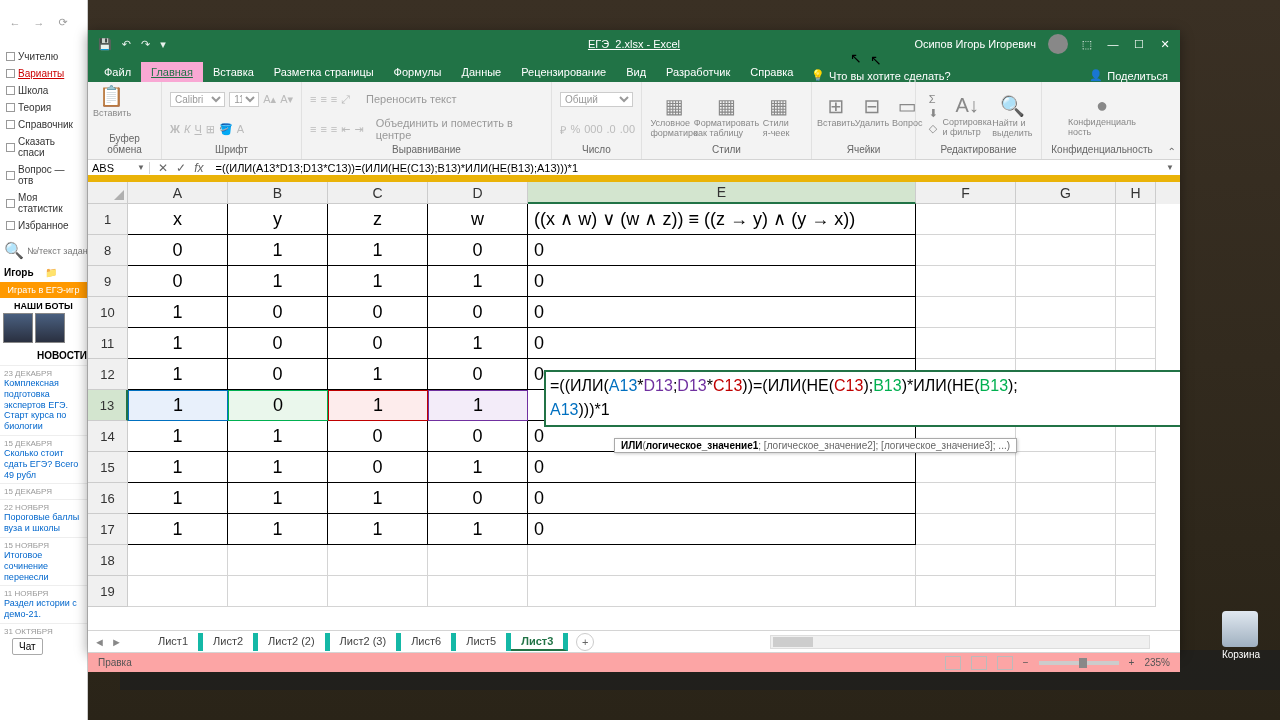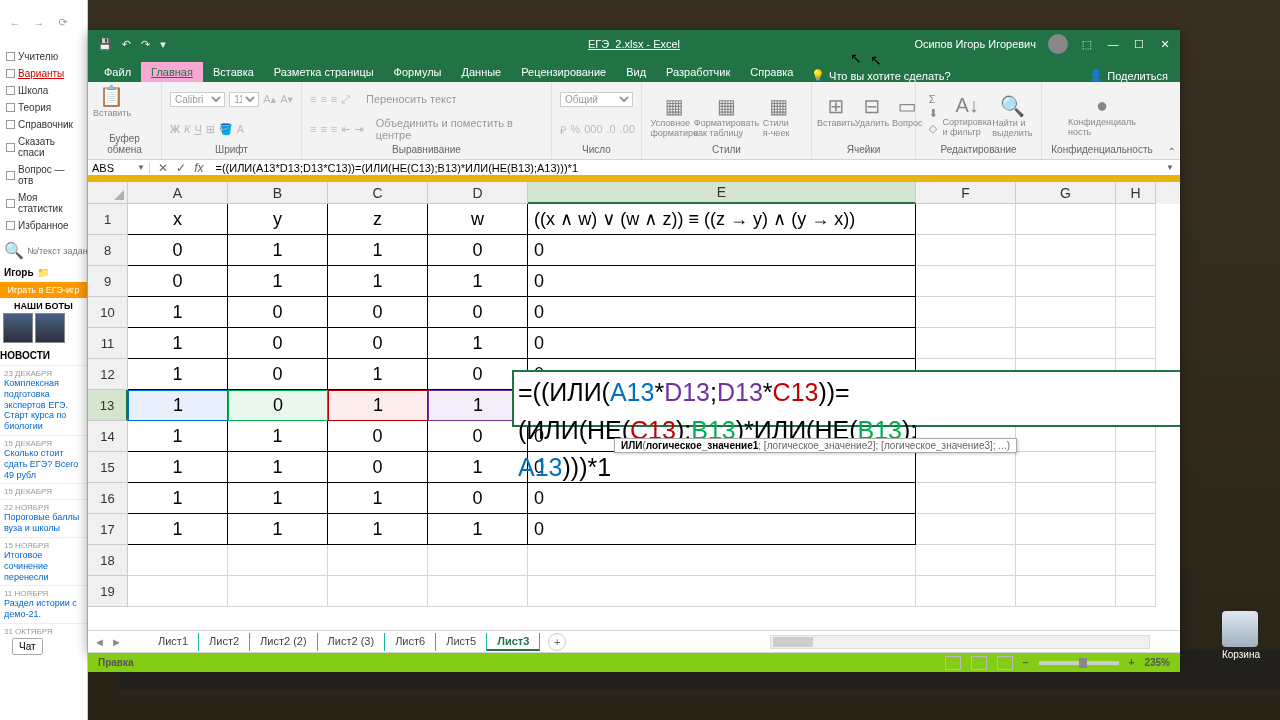--- a/index.html
+++ b/index.html
@@ -7,27 +7,27 @@
 .desktop { position:absolute; inset:0; background:linear-gradient(#3a3024,#2a2418); }
 .left-browser { position:absolute; left:0; top:0; width:88px; height:720px; background:#fff; border-right:1px solid #ccc; }
 .browser-nav { height:44px; background:#fff; display:flex; align-items:center; padding:0 6px; gap:6px; }
 .nav-btn { width:18px; height:18px; border-radius:50%; display:flex; align-items:center; justify-content:center; color:#999; font-size:11px; }
 .side-list { padding:4px 2px; font-size:10px; }
 .side-item { padding:3px 4px; display:flex; align-items:center; gap:3px; color:#333; cursor:pointer; }
 .side-item .chk { width:9px; height:9px; border:1px solid #999; flex-shrink:0; }
 .side-item.red { color:#c00; text-decoration:underline; }
 .search-row { display:flex; align-items:center; padding:3px 4px; gap:3px; }
 .search-row input { width:60px; font-size:9px; border:none; outline:none; }
-.user-row { padding:4px; font-size:10px; font-weight:bold; display:flex; align-items:center; gap:4px; }
+.user-row { padding:4px; font-size:10px; font-weight:bold; display:flex; align-items:center; gap:12px; }
 .play-btn { background:#f90; color:#fff; font-size:9px; padding:3px 4px; text-align:center; }
 .bots-row { padding:3px; }
 .bots-title { font-size:9px; font-weight:bold; text-align:center; }
 .avatars { display:flex; gap:2px; margin-top:2px; }
 .avatar { width:30px; height:30px; background:linear-gradient(#4a6080,#2a3040); border:1px solid #888; }
-.news-title { font-size:10px; font-weight:bold; text-align:left; padding:4px 0; }
+.news-title { font-size:10px; font-weight:bold; text-align:right; padding:4px 0; }
 .news-item { padding:3px 4px; font-size:9px; border-top:1px solid #eee; }
 .news-date { color:#999; font-size:8px; }
 .news-text { color:#06c; line-height:1.2; }
 .chat-badge { position:absolute; left:12px; top:638px; background:#fff; border:1px solid #aaa; padding:2px 6px; font-size:10px; border-radius:2px; }
 
 .excel-window { position:absolute; left:88px; top:30px; width:1092px; height:622px; background:#fff; box-shadow:0 3px 12px rgba(0,0,0,0.4); }
 .excel-title { height:28px; background:#217346; display:flex; align-items:center; color:#fff; font-size:11px; position:relative; }
 .qat { display:flex; gap:10px; padding:0 10px; }
 .qat-btn { color:#fff; font-size:11px; opacity:0.9; }
 .title-center { position:absolute; left:50%; transform:translateX(-50%);text-decoration:underline; }
@@ -68,38 +68,38 @@
 .grid-body { position:relative; }
 .grid-row { display:flex; height:31px; }
 .row-h { width:40px; background:#f0f0f0; border-right:1px solid #ccc; border-bottom:1px solid #ccc; display:flex; align-items:center; justify-content:center; font-size:13px; color:#333; }
 .row-h.sel { background:#d3e5cf; border-right:2px solid #217346; }
 .cell { border-right:1px solid #d4d4d4; border-bottom:1px solid #d4d4d4; display:flex; align-items:center; font-size:18px; padding:0 6px; }
 .cell.center { justify-content:center; }
 .cell.hdr { border-right:1px solid #000; border-bottom:1px solid #000; font-weight:normal; }
 .cell.bthick { border-right:1px solid #000; border-bottom:1px solid #000; }
 .col-A { width:100px; } .col-B { width:100px; } .col-C { width:100px; } .col-D { width:100px; }
 .col-E { width:388px; } .col-F { width:100px; } .col-G { width:100px; } .col-H { width:40px; }
-.edit-cell { position:absolute; left:424px; top:188px; width:680px; height:57px; border:2px solid #217346; background:#fff; padding:2px 4px; font-size:25px; line-height:1.5; font-family:Calibri,Arial; }
+.edit-cell { position:absolute; left:456px; top:188px; width:680px; height:57px; border:2px solid #217346; background:#fff; padding:2px 4px; font-size:16px; line-height:1.5; font-family:Calibri,Arial; }
 .tok-fn { color:#000; } .tok-a { color:#0070c0; } .tok-d { color:#7030a0; } .tok-c { color:#c00000; } .tok-b { color:#00b050; }
 .cell.refA { background:#e8f0fb; border:1px solid #0070c0 !important; }
 .cell.refB { background:#eaf7ec; border:1px solid #00b050 !important; }
 .cell.refC { background:#fdecec; border:1px solid #c00000 !important; }
 .cell.refD { background:#f3ecf9; border:1px solid #7030a0 !important; }
 .tooltip { position:absolute; left:526px; top:256px; background:#fff; border:1px solid #aaa; padding:1px 6px; font-size:10px; color:#666; box-shadow:1px 1px 3px rgba(0,0,0,0.2); }
 .tooltip b { color:#000; }
 
 .sheet-tabs { height:22px; background:#fff; border-top:1px solid #d4d4d4; display:flex; align-items:center; padding-left:60px; font-size:11px; position:relative; }
 .sheet-nav { position:absolute; left:6px; display:flex; gap:6px; color:#888; }
-.sheet-tab { padding:2px 10px; border-right:1px solid #14b8a6; color:#444; cursor:pointer; }
+.sheet-tab { padding:2px 10px; border-right:5px solid #14b8a6; color:#444; cursor:pointer; }
 .sheet-tab.active { border-bottom:2px solid #217346; color:#217346; font-weight:bold; }
 .add-sheet { width:18px; height:18px; border:1px solid #ccc; border-radius:50%; display:flex; align-items:center; justify-content:center; margin-left:8px; color:#666; }
 .hscroll { position:absolute; right:30px; width:380px; height:14px; top:4px; background:#f0f0f0; border:1px solid #ddd; }
 .hscroll-thumb { position:absolute; left:2px; width:40px; height:10px; top:1px; background:#cdcdcd; }
 
-.status-bar { height:20px; background:#84cc16; display:flex; align-items:center; justify-content:space-between; padding:0 10px; font-size:10px; color:#555; border-top:1px solid #d4d4d4;font-weight:bold; }
+.status-bar { height:20px; background:#fca5a5; display:flex; align-items:center; justify-content:space-between; padding:0 10px; font-size:10px; color:#555; border-top:1px solid #d4d4d4; }
 .status-right { display:flex; align-items:center; gap:10px; }
 .view-btn { width:16px; height:14px; border:1px solid #bbb; }
 .zoom-slider { width:80px; height:4px; background:#ccc; position:relative; }
 .zoom-thumb { position:absolute; left:50%; top:-3px; width:8px; height:10px; background:#888; }
 
 .trash { position:absolute; right:20px; bottom:60px; text-align:center; color:#fff; font-size:10px; }
 .trash-ico { width:36px; height:36px; background:linear-gradient(#e0e8f0,#a0b0c0); border-radius:4px; margin-bottom:2px; }
 .taskbar { position:absolute; left:120px; bottom:30px; right:0; height:40px; background:rgba(30,30,30,0.7); }
 </style>
 </head>

